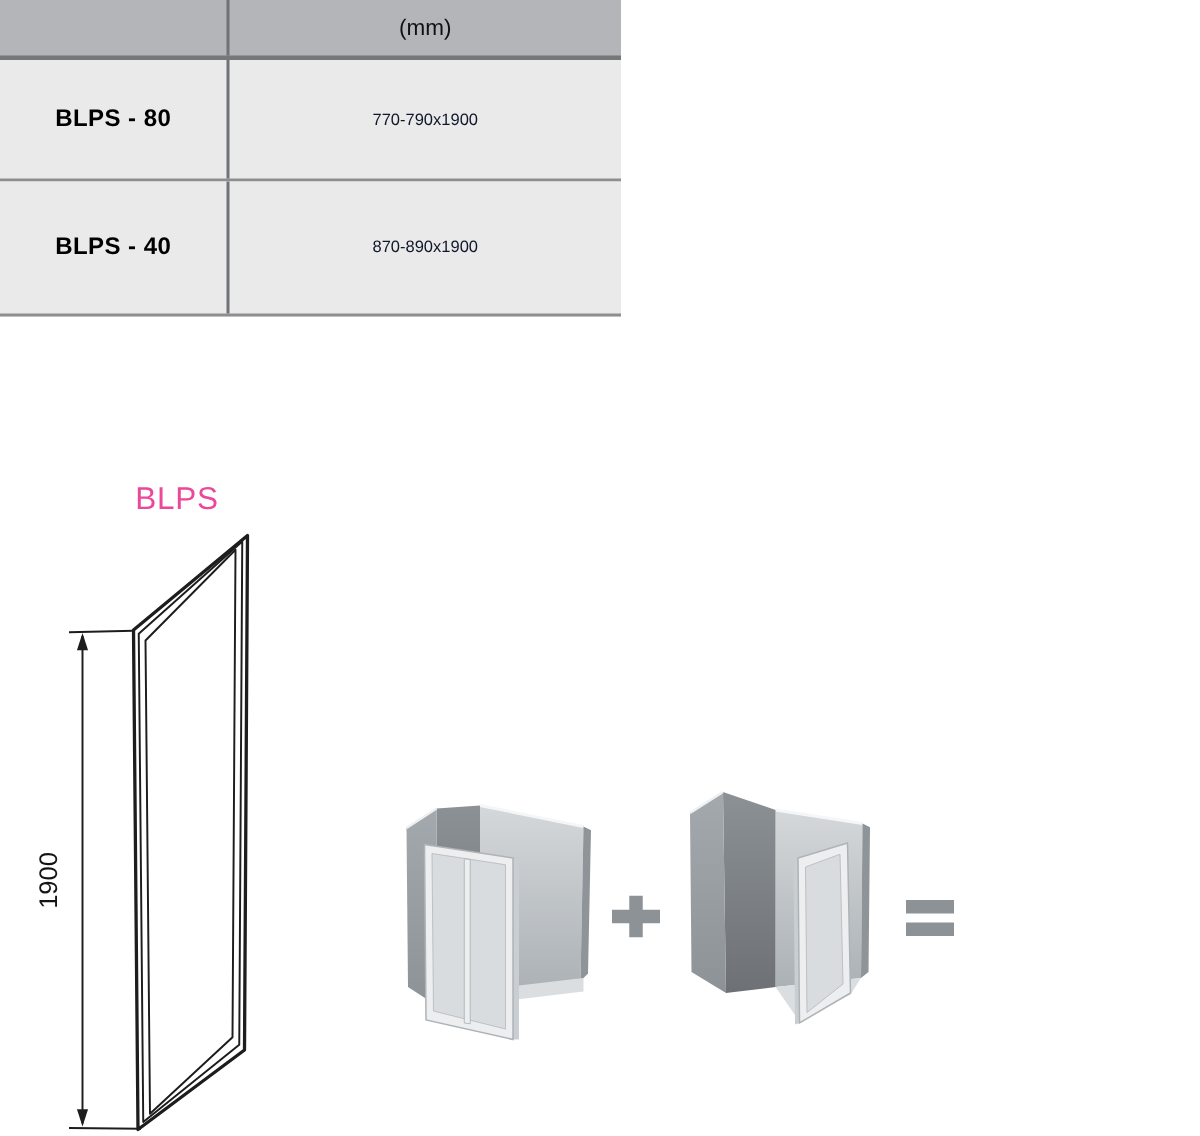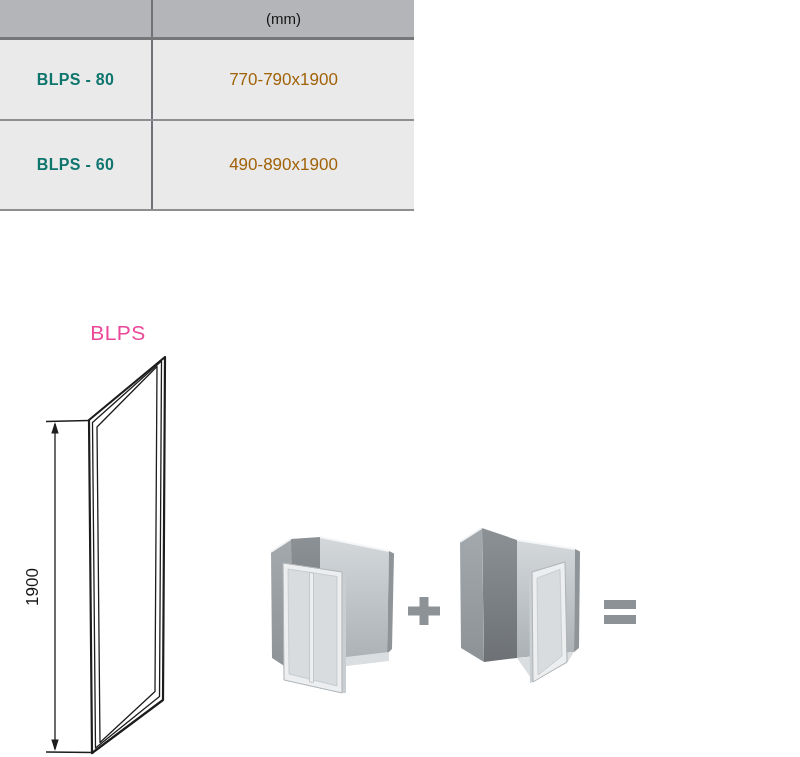--- a/index.html
+++ b/index.html
@@ -9,23 +9,23 @@
   }
   
   .spec-table{position:absolute;left:0;top:0;width:414px;}
   .t-header{display:flex;height:37px;background:#b4b5b8;border-bottom:3px solid #757779;}
   .t-row{display:flex;background:#eaeaeb;}
   .t-row.sep{border-bottom:2px solid #8d8e90;}
   .row-1{height:79px;}
   .row-2{height:88px;}
   .row-3{height:81px;}
   .cell-model{width:151px;border-right:2px solid #6f7276;display:flex;align-items:center;justify-content:center;
-    font-weight:bold;font-size:16px;letter-spacing:.3px;color:#0f766e;}
+    font-weight:bold;font-size:16px;letter-spacing:.3px;color:#000000;}
   .h-empty{width:151px;border-right:2px solid #6f7276;}
-  .cell-size{flex:1;display:flex;align-items:center;justify-content:center;font-size:17px;color:#a16207;}
+  .cell-size{flex:1;display:flex;align-items:center;justify-content:center;font-size:11px;color:#0f172a;}
   .h-unit{flex:1;display:flex;align-items:center;justify-content:center;font-size:15px;color:#111;}
   
   .drawing-title{position:absolute;left:68px;top:321px;width:100px;text-align:center;
     font-size:21px;letter-spacing:.5px;color:#ec4899;}
   .abs{position:absolute;}
 </style>
 </head>
 <body>
 
 <div class="canvas">
@@ -33,22 +33,22 @@
   <div class="spec-table">
     <div class="t-header">
       <div class="h-empty"></div>
       <div class="h-unit">(mm)</div>
     </div>
     <div class="t-row row-1 sep">
       <div class="cell-model">BLPS - 80</div>
       <div class="cell-size">770-790x1900</div>
     </div>
     <div class="t-row row-2 sep">
-      <div class="cell-model">BLPS - 60</div>
-      <div class="cell-size">490-890x1900</div>
+      <div class="cell-model">BLPS - 40</div>
+      <div class="cell-size">870-890x1900</div>
     </div>
   </div>
 
   <div class="drawing-title">BLPS</div>
 
   <svg class="abs" style="left:20px;top:335px;" width="220" height="422" viewBox="0 0 220 422">
 
     <g fill="none" stroke="#1d1d1d" stroke-linejoin="round">
       <polygon points="69,85 145,22 143,365 72,418" fill="#ffffff" stroke-width="2.2"></polygon>
       <polygon points="72.5,87.5 141.5,26 139.5,361.5 75.5,413" stroke-width="1.3"></polygon>

